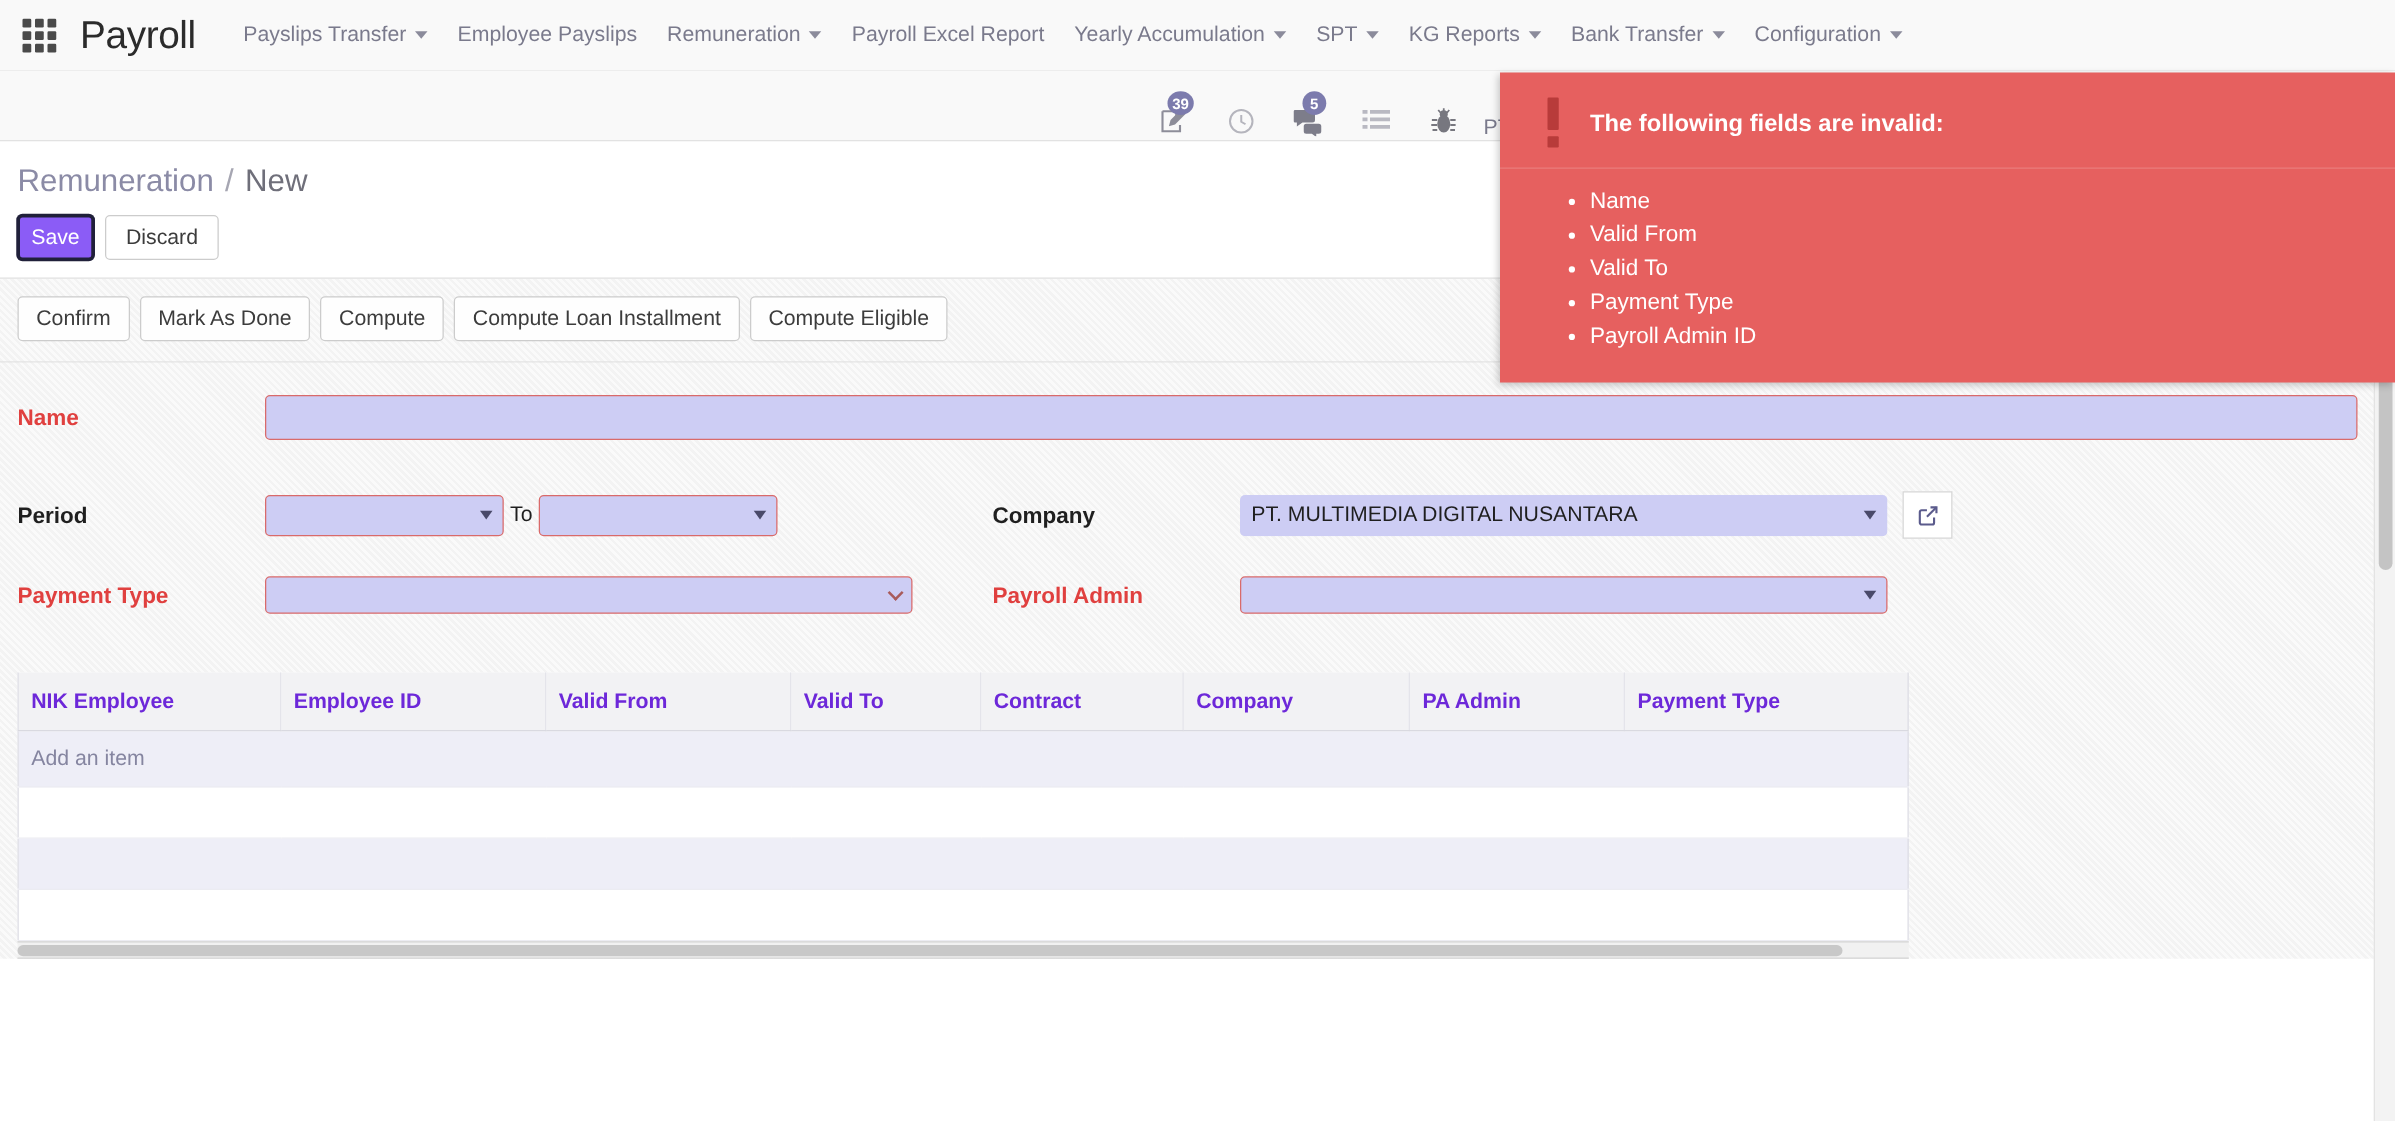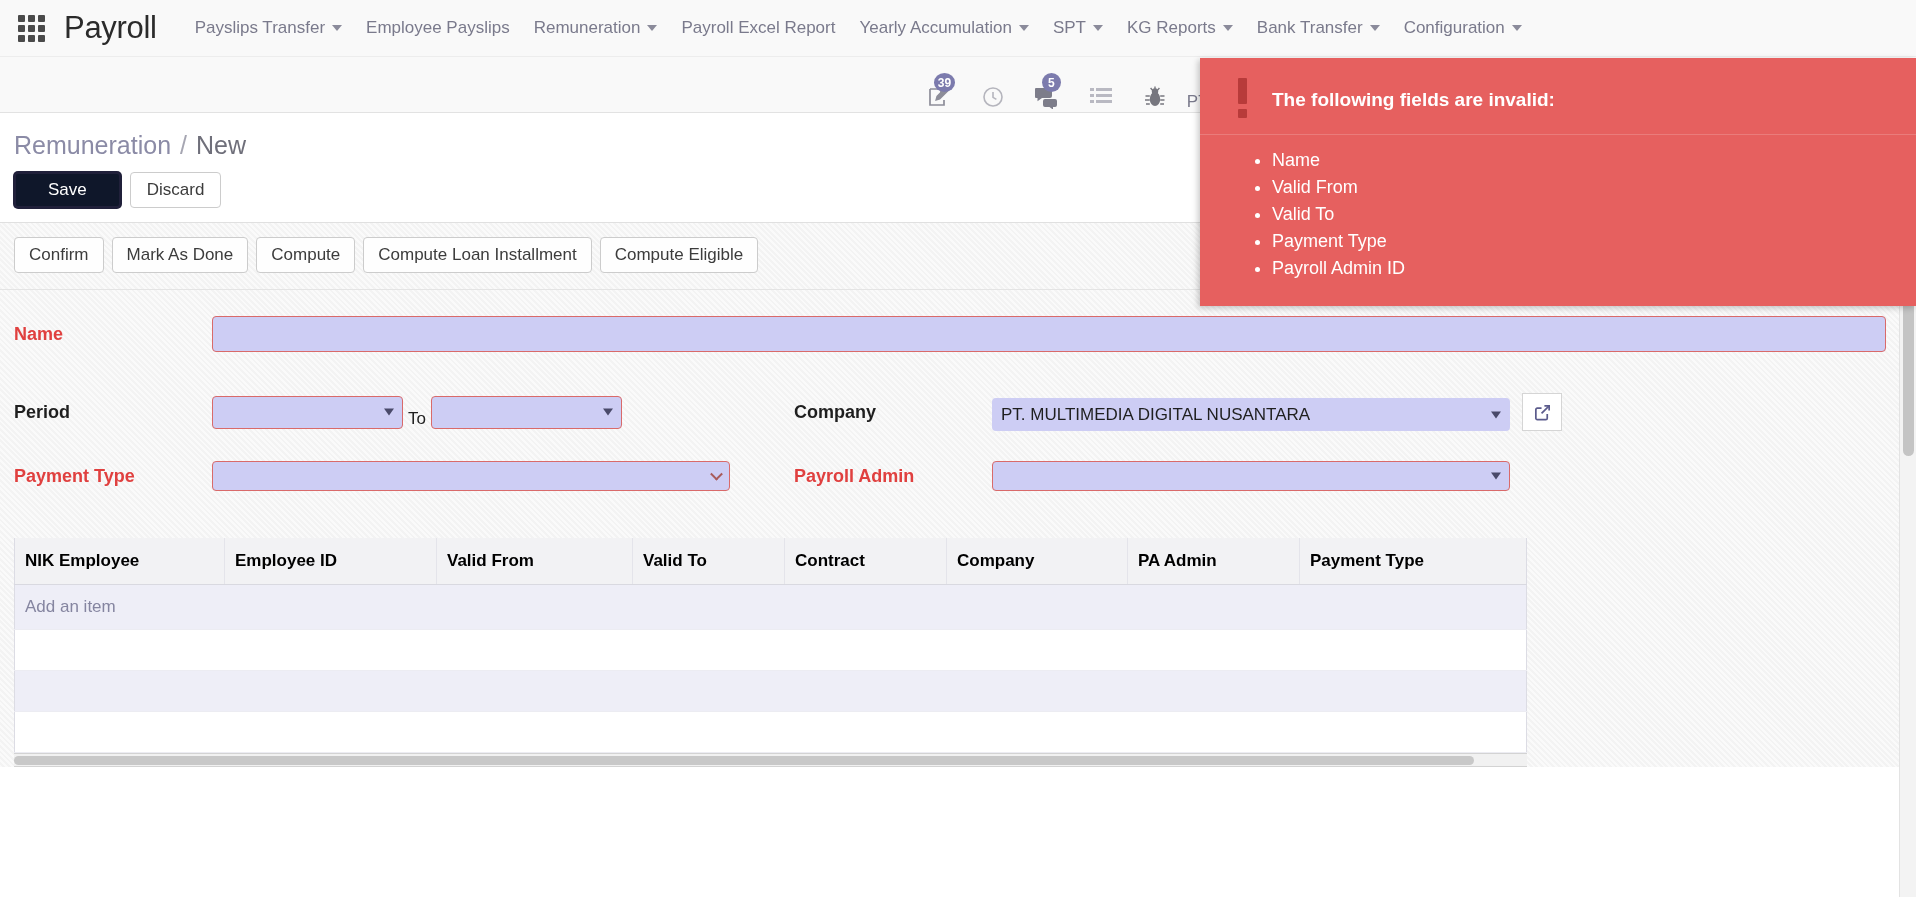--- a/index.html
+++ b/index.html
@@ -157,26 +157,26 @@
   .bc-link { color: #8b8ba6; cursor: pointer; }
   .bc-sep { color: #a6a6b2; }
   .bc-current { color: #6f6f7a; }
 
   .save-row {
     padding: 12px 0 14px 14px;
     display: flex; align-items: center; gap: 9px;
     background: #ffffff;
   }
   .btn-save {
-    background: #0f172a;
+    background: #8b5cf6;
     color: #ffffff;
     border: 2px solid #20203a;
     border-radius: 4px;
     font-size: 17px;
-    padding: 6px 32px;
+    padding: 6px 9px;
     cursor: pointer;
     font-family: inherit;
     box-shadow: 0 0 0 1px #20203a;
   }
   .btn-discard {
     background: #ffffff;
     color: #3c3c3c;
     border: 1px solid #ccc;
     border-radius: 4px;
     font-size: 17px;
@@ -227,21 +227,21 @@
   .flabel {
     width: 212px;
     flex: none;
     font-size: 18px;
     font-weight: bold;
     color: #1f1f1f;
     padding-left: 14px;
     white-space: nowrap;
   }
   .flabel.invalid { color: #e0403f; }
-  .fctl { flex: 1; display: flex; align-items: flex-end; gap: 0; }
+  .fctl { flex: 1; display: flex; align-items: center; gap: 0; }
 
   .inp {
     background: #cdcdf4;
     border: 1px solid #d96a6a;
     border-radius: 4px;
     height: 33px;
     font-size: 17px;
     padding: 2px 8px;
     font-family: inherit;
     color: #1f1f1f;
@@ -304,21 +304,21 @@
     width: 1513px;
     margin-left: 14px;
     border-collapse: collapse;
     background: #ffffff;
     table-layout: fixed;
     border-left: 1px solid #dcdce4;
     border-right: 1px solid #dcdce4;
   }
   .grid-table th {
     background: #f2f2f4;
-    color: #000000;
+    color: #6d28d9;
     font-size: 17px;
     font-weight: bold;
     text-align: left;
     padding: 13px 10px;
     border-bottom: 1px solid #d9d9e0;
     border-right: 1px solid #e4e4ea;
     white-space: nowrap;
   }
   .grid-table th:last-child { border-right: none; }
   .grid-table td {

